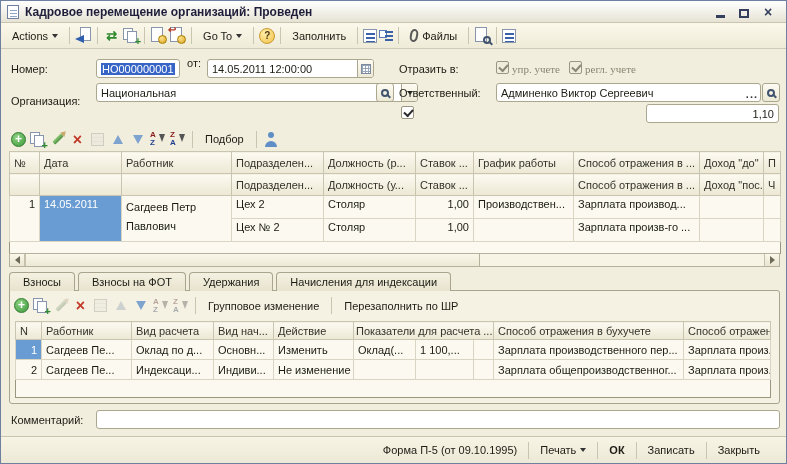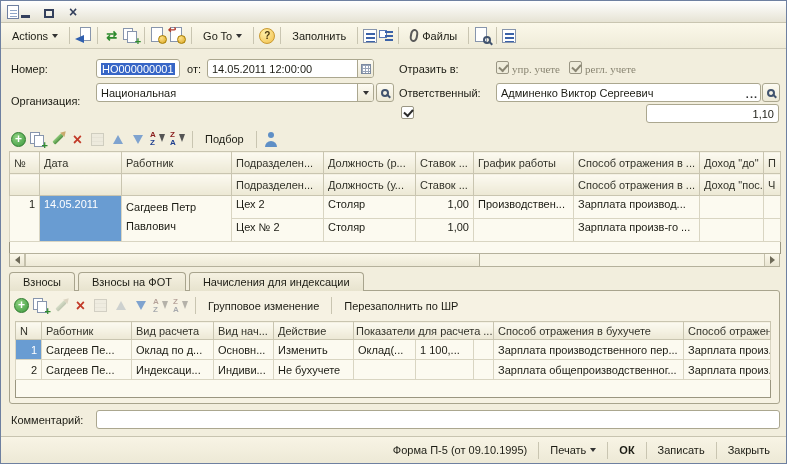--- a/index.html
+++ b/index.html
@@ -103,31 +103,32 @@
 .tabs { position:absolute; left:8px; top:268px; height:22px; display:flex; gap:3px; align-items:flex-end; z-index:3; }
 .tab { padding:3px 13px 3px; background:linear-gradient(#F5F1E1,#E7E3CE); border:1px solid #A8A48D; border-bottom:none; border-radius:4px 4px 0 0; white-space:nowrap; }
 .tab.active { background:#F6F2E3; padding-top:5px; margin-bottom:-1px; border-bottom:1px solid #F6F2E3; }
 .tabpage { position:absolute; left:8px; top:289px; width:771px; height:114px; border:1px solid #A8A48D; background:#F6F2E3; border-radius:0 3px 3px 3px; }
 .tbl-toolbar2 { top:3px; left:4px; height:23px; }
 .grid-toolbar { position:absolute; display:flex; align-items:center; gap:3px; }
 .tbl-toolbar1 { top:127px; left:10px; height:22px; }
 
 
 .comment-inp { left:95px; top:409px; width:684px; }
-.footer { position:absolute; left:0; right:0; bottom:0; height:27px; border-top:1px solid #C8C4B0; background:linear-gradient(#F8F4E5,#EDE9D6); display:flex; align-items:center; justify-content:flex-end; padding-right:8px; }
+.footer { position:absolute; left:0; right:0; bottom:0; height:27px; border-top:1px solid #C8C4B0; background:linear-gradient(#F8F4E5,#EDE9D6); display:flex; align-items:center; justify-content:flex-end; padding-right:18px; }
 .fbtn { padding:3px 8px; white-space:nowrap; display:inline-flex; align-items:center; gap:4px; }
 .fbtn.bold { font-weight:bold; }
 </style>
 </head>
 <body>
 
 <div class="window">
 
   <div class="titlebar">
     <span class="docic"></span>
+    <span class="title-text">Кадровое перемещение организаций: Проведен</span>
     <span class="win-controls">
       <span class="wc wc-min">
           <i></i>
         </span>
       <span class="wc wc-max">
           <i></i>
         </span>
       <span class="wc wc-close">×</span>
     </span>
   </div>
@@ -171,30 +172,30 @@
         <span class="mag"></span>
       </span>
     <span class="tb-sep"></span>
     <span class="ic lines1"></span>
   </div>
 
   <span class="lbl" style="left:10px;top:62px">Номер:</span>
   <span class="inp" style="left:95px;top:58px;width:84px">
       <span class="seltext">НО000000001</span>
     </span>
-  <span class="lbl" style="left:186px;top:62px">от:</span>
+  <span class="lbl" style="left:186px;top:56px">от:</span>
   <span class="inp" style="left:206px;top:58px;width:167px;padding-right:18px">
       <span>14.05.2011 12:00:00</span>
       <span class="inbtn">
         <span class="gridglyph"></span>
       </span>
     </span>
 
   <span class="lbl" style="left:10px;top:94px">Организация:</span>
-  <span class="inp" style="left:95px;top:82px;width:278px;padding-right:18px">
+  <span class="inp" style="left:95px;top:82px;width:322px;padding-right:18px">
       <span>Национальная</span>
       <span class="inbtn">
         <span class="caret"></span>
       </span>
     </span>
   <span class="sq-btn" style="left:375px;top:82px">
       <span class="mag"></span>
     </span>
 
   <span class="lbl" style="left:398px;top:62px">Отразить в:</span>
@@ -322,20 +323,21 @@
       </span>
     <span class="sb-thumb"></span>
     <span class="sb-btn sb-right">
         <span class="sb-tri-r"></span>
       </span>
   </div>
 
   <div class="tabs">
     <span class="tab">Взносы</span>
     <span class="tab">Взносы на ФОТ</span>
+    <span class="tab">Удержания</span>
     <span class="tab">Начисления для индексации</span>
   </div>
 
   <div class="tabpage">
     <div class="grid-toolbar tbl-toolbar2">
       <span class="ic addbtn"></span>
       <span class="ic copyic">
           <span class="plus">+</span>
         </span>
       <span class="ic dis">
@@ -401,21 +403,21 @@
         <td>1 100,...</td>
         <td></td>
         <td>Зарплата производственного пер...</td>
         <td>Зарплата произ...</td>
       </tr>
       <tr>
         <td class="num">2</td>
         <td>Сагдеев Пе...</td>
         <td>Индексаци...</td>
         <td>Индиви...</td>
-        <td>Не бухучете</td>
+        <td>Не изменение</td>
         <td></td>
         <td></td>
         <td></td>
         <td>Зарплата общепроизводственног...</td>
         <td>Зарплата произ...</td>
       </tr>
       <tr class="filler">
             <td colspan="10"></td>
           </tr>
     </tbody>

